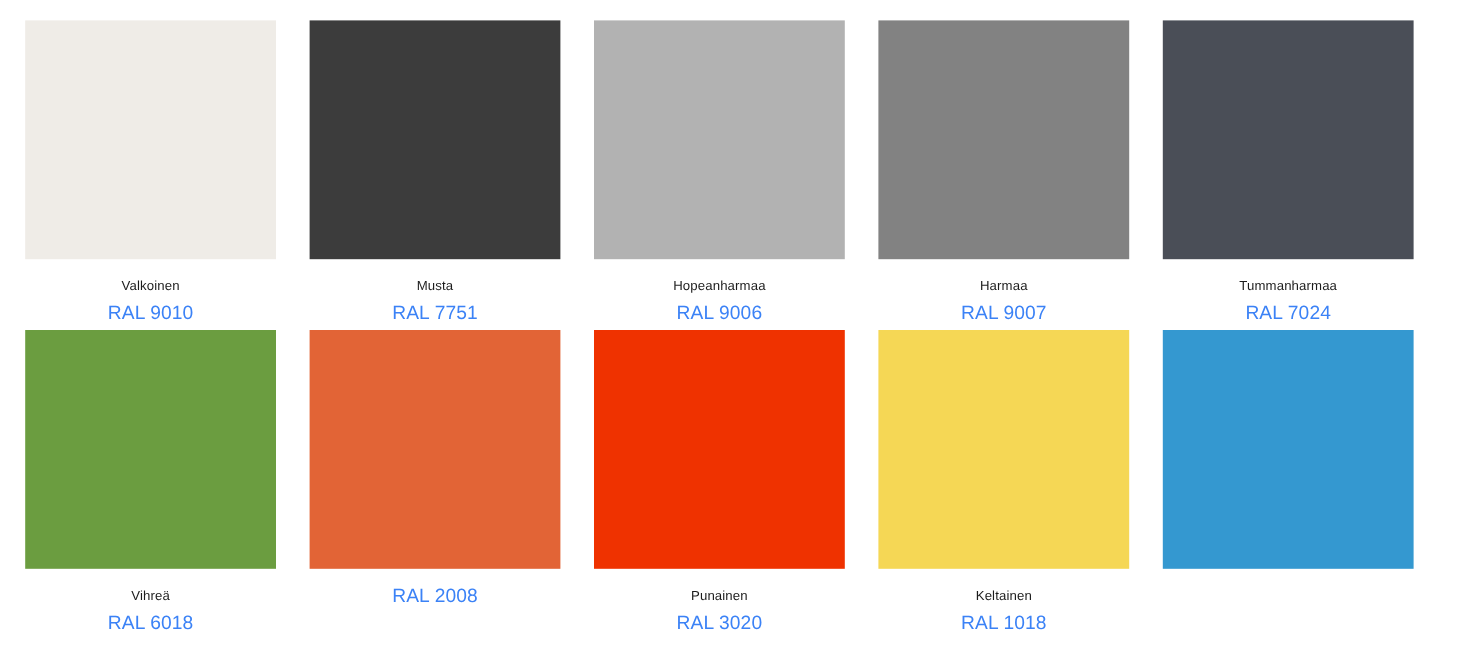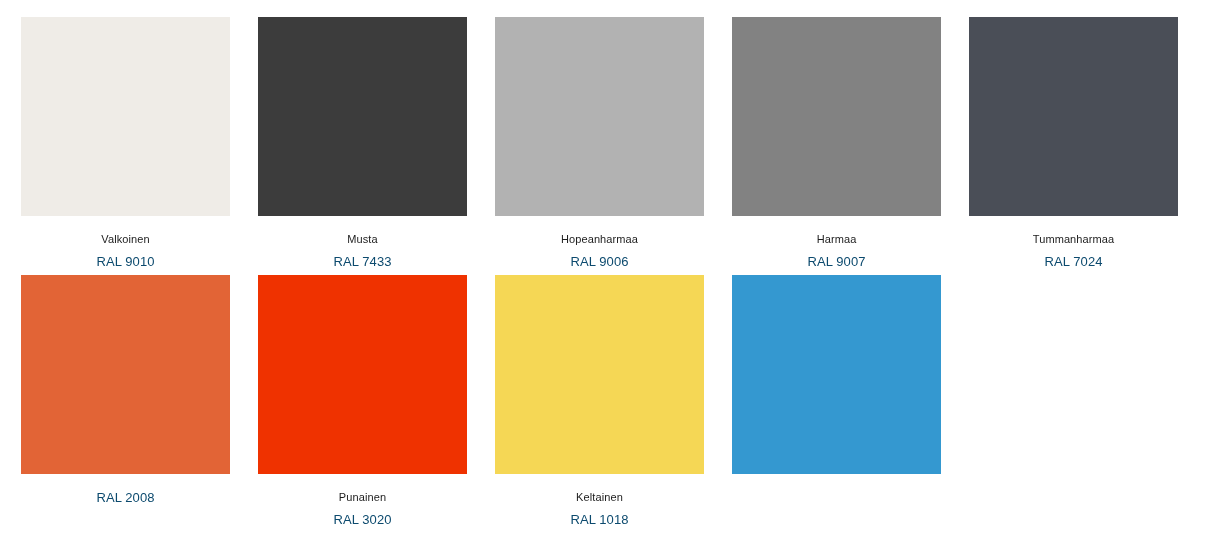--- a/index.html
+++ b/index.html
@@ -55,22 +55,22 @@
     line-height: 21.5px;
   }
   .swatch-name {
     display: block;
     font-size: 11px;
     color: #1c1c1c;
     letter-spacing: 0.1px;
   }
   .swatch-code {
     display: block;
-    font-size: 13px;
-    color: #0c4a6e;
+    font-size: 16px;
+    color: #3b82f6;
     letter-spacing: 0.1px;
   }
 </style>
 </head>
 <body>
 
 <div class="palette">
 
   <div class="swatch-row row-1">
 
@@ -79,21 +79,21 @@
       <div class="swatch-caption">
         <span class="swatch-name">Valkoinen</span>
         <span class="swatch-code">RAL 9010</span>
       </div>
     </div>
 
     <div class="swatch-cell">
       <div class="swatch-chip" style="background:#3c3c3c"></div>
       <div class="swatch-caption">
         <span class="swatch-name">Musta</span>
-        <span class="swatch-code">RAL 7433</span>
+        <span class="swatch-code">RAL 7751</span>
       </div>
     </div>
 
     <div class="swatch-cell">
       <div class="swatch-chip" style="background:#b2b2b2"></div>
       <div class="swatch-caption">
         <span class="swatch-name">Hopeanharmaa</span>
         <span class="swatch-code">RAL 9006</span>
       </div>
     </div>
@@ -111,20 +111,27 @@
       <div class="swatch-caption">
         <span class="swatch-name">Tummanharmaa</span>
         <span class="swatch-code">RAL 7024</span>
       </div>
     </div>
 
   </div>
 
   <div class="swatch-row row-2">
 
+    <div class="swatch-cell">
+      <div class="swatch-chip" style="background:#6b9d40"></div>
+      <div class="swatch-caption">
+        <span class="swatch-name">Vihreä</span>
+        <span class="swatch-code">RAL 6018</span>
+      </div>
+    </div>
 
     <div class="swatch-cell">
       <div class="swatch-chip" style="background:#e26436"></div>
       <div class="swatch-caption">
         <span class="swatch-code">RAL 2008</span>
       </div>
     </div>
 
     <div class="swatch-cell">
       <div class="swatch-chip" style="background:#ef3200"></div>

